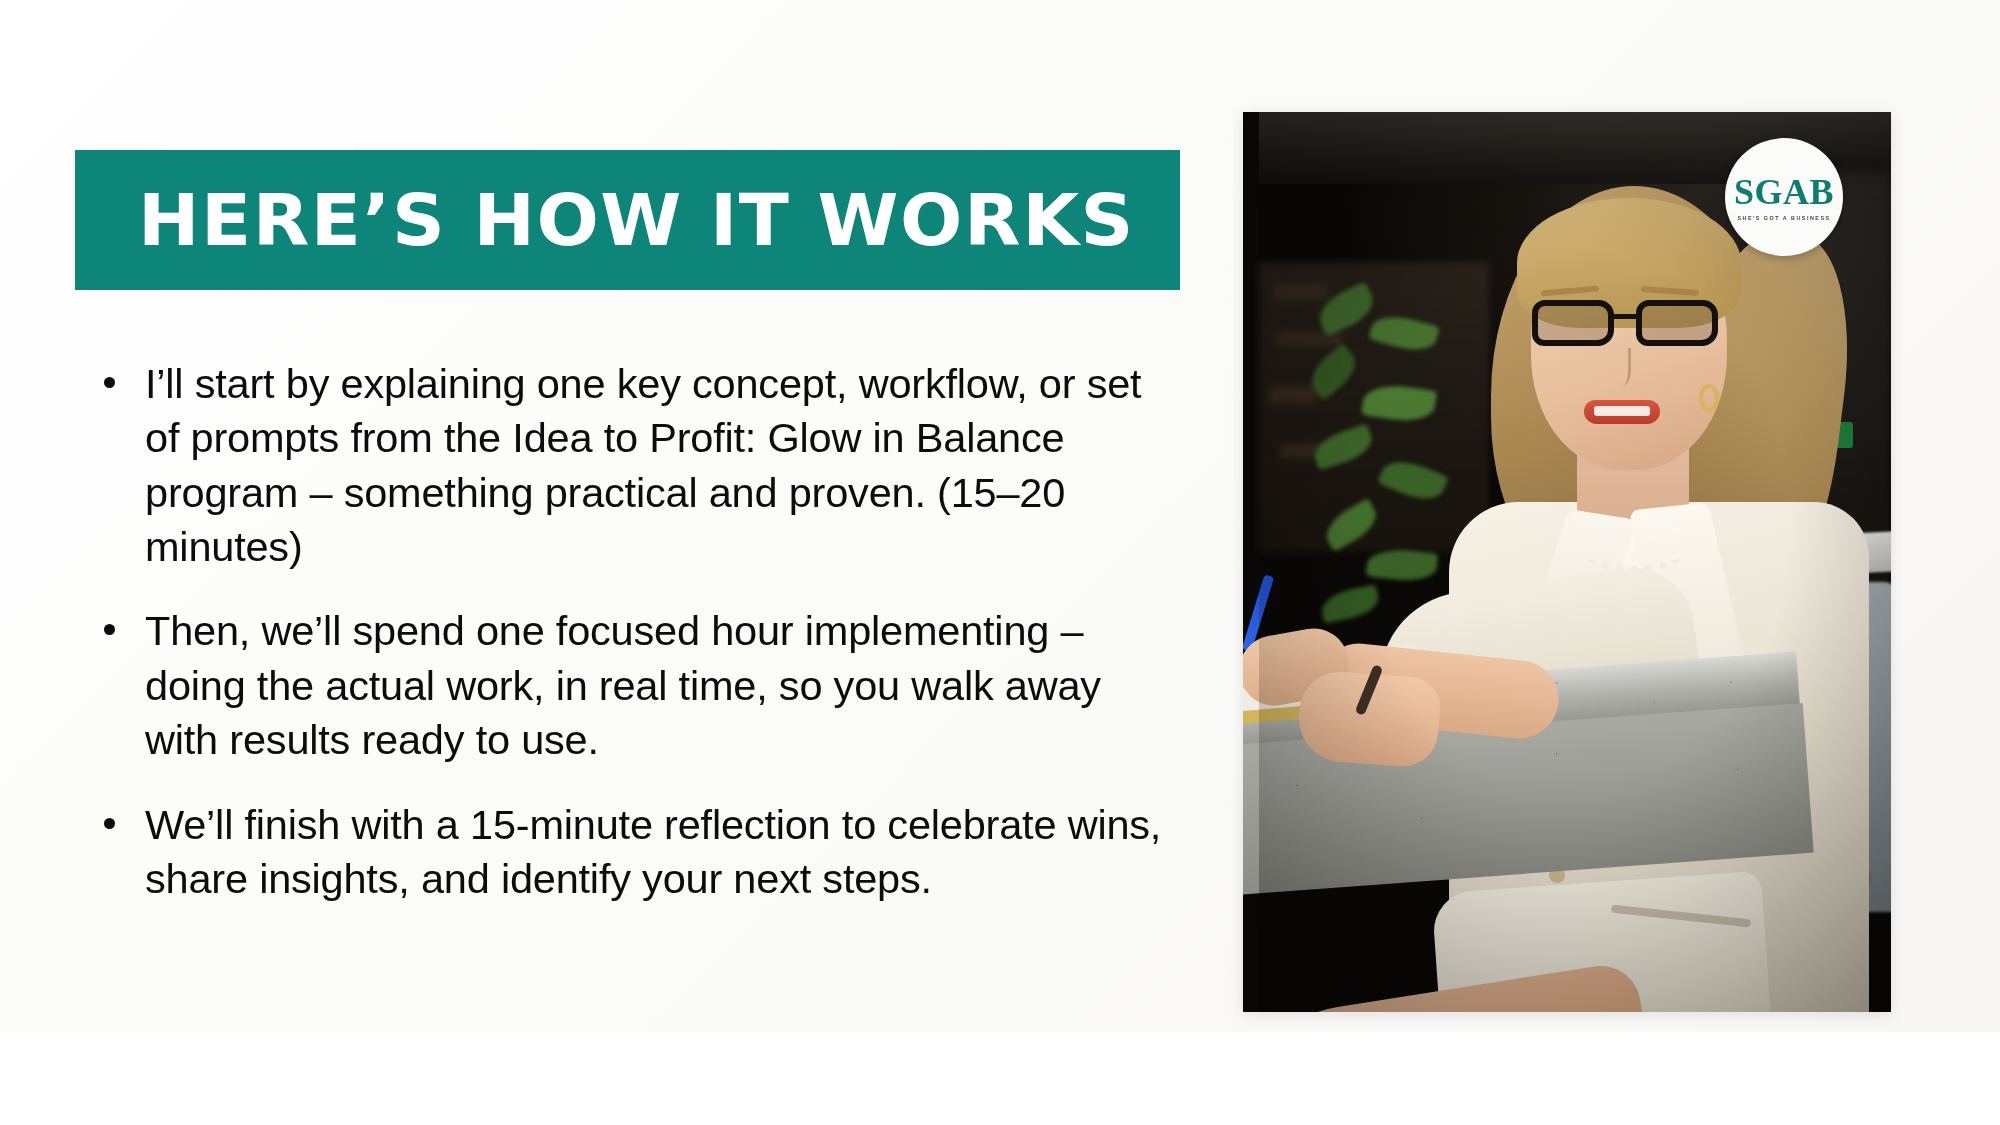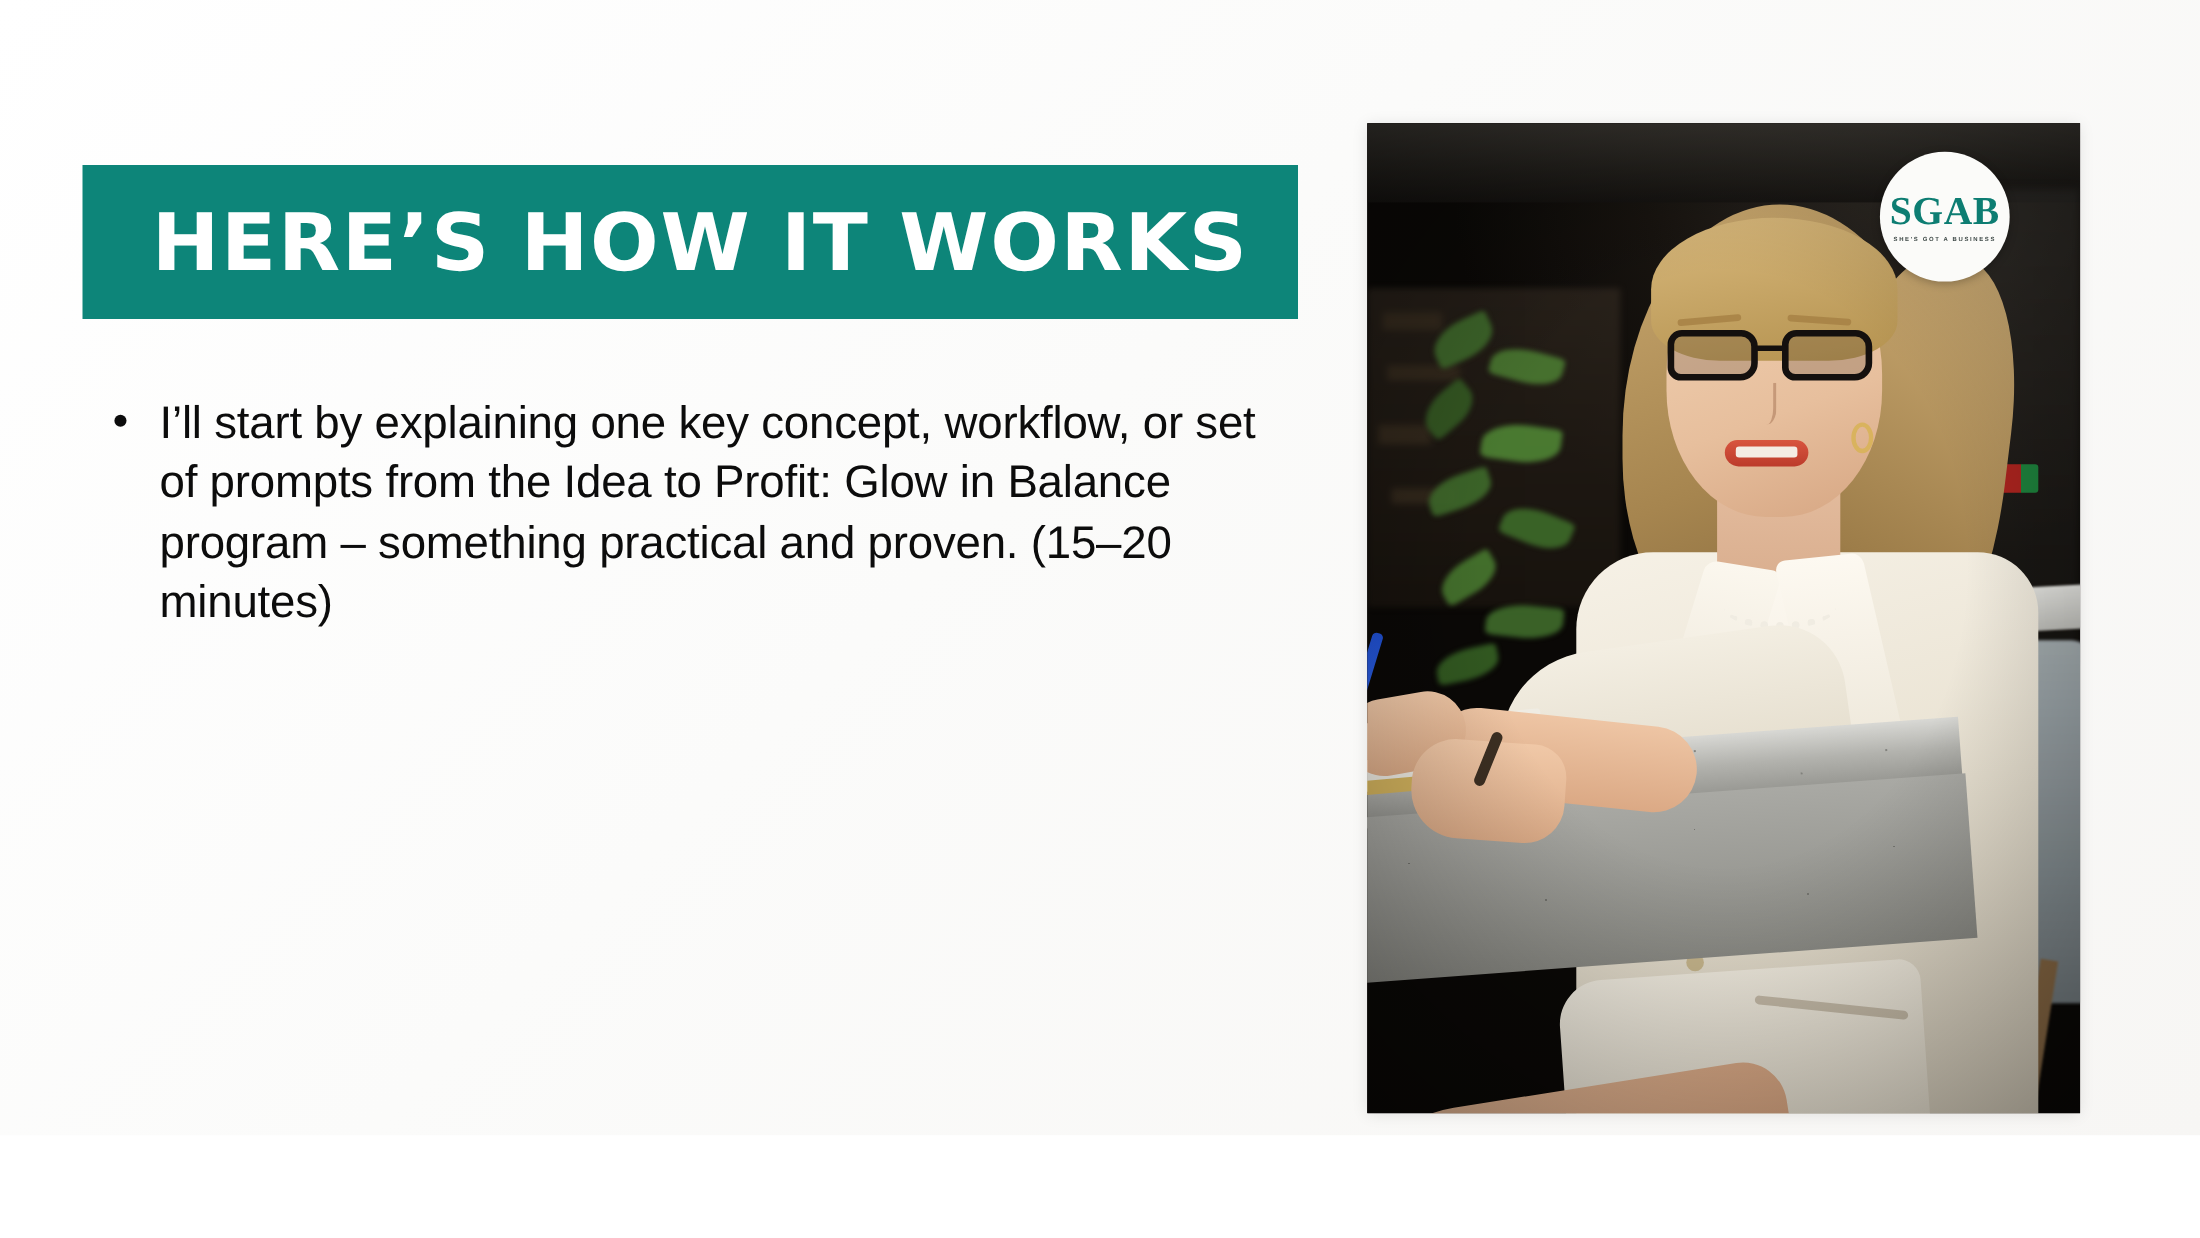--- a/index.html
+++ b/index.html
@@ -83,21 +83,21 @@
 
   
   #photo-frame {
     position:absolute;
     left:1243px; top:112px;
     width:648px; height:900px;
     overflow:hidden;
     background:#0a0806;
     box-shadow:0 2px 14px rgba(0,0,0,0.10);
   }
-  #photo-scene { position:absolute; inset:0; }
+  #photo-scene { position:absolute; inset:0;margin-left:16px; }
 
   
   .bg-dark {
     position:absolute; inset:0;
     background:
       radial-gradient(ellipse 60% 40% at 72% 6%, #2b2722 0%, #17130f 55%, #0a0806 100%),
       linear-gradient(180deg,#151210 0%,#0d0a08 40%,#120f0c 100%);
   }
   .ceiling-beam {
     position:absolute; left:0; top:0; width:100%; height:72px;
@@ -435,20 +435,28 @@
   <div id="left-column">
 
     <div id="title-banner">
       <div id="title-text">HERE’S HOW IT WORKS</div>
     </div>
 
     <ul id="bullet-list">
       <li class="bullet-item">
         <span class="bullet-dot"></span>
         <span>I’ll start by explaining one key concept, workflow, or set of prompts from the Idea to Profit: Glow in Balance program – something practical and proven. (15–20 minutes)</span>
+      </li>
+      <li class="bullet-item">
+        <span class="bullet-dot"></span>
+        <span>Then, we’ll spend one focused hour implementing – doing the actual work, in real time, so you walk away with results ready to use.</span>
+      </li>
+      <li class="bullet-item">
+        <span class="bullet-dot"></span>
+        <span>We’ll finish with a 15-minute reflection to celebrate wins, share insights, and identify your next steps.</span>
       </li>
     </ul>
 
   </div>
 
   <div id="photo-frame">
     <div id="photo-scene">
 
       <div class="bg-dark"></div>
       <div class="ceiling-beam"></div>

